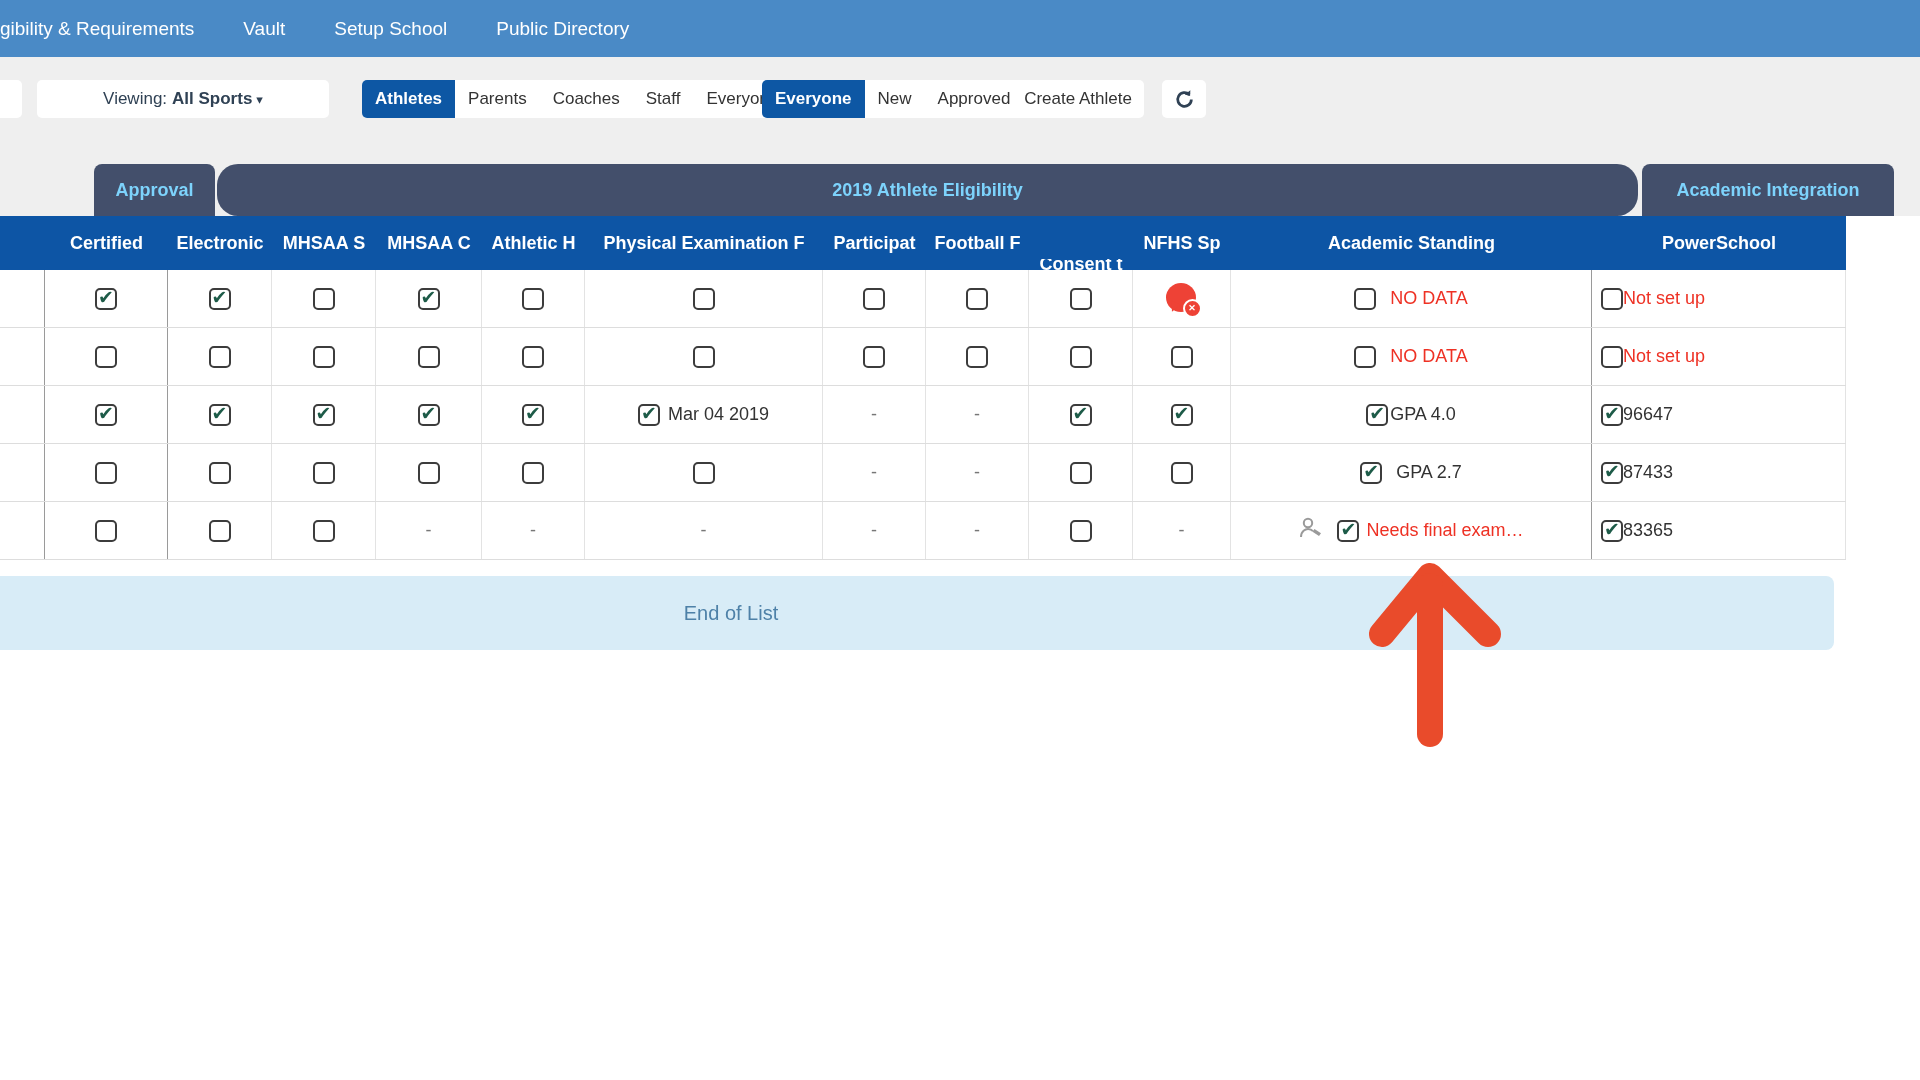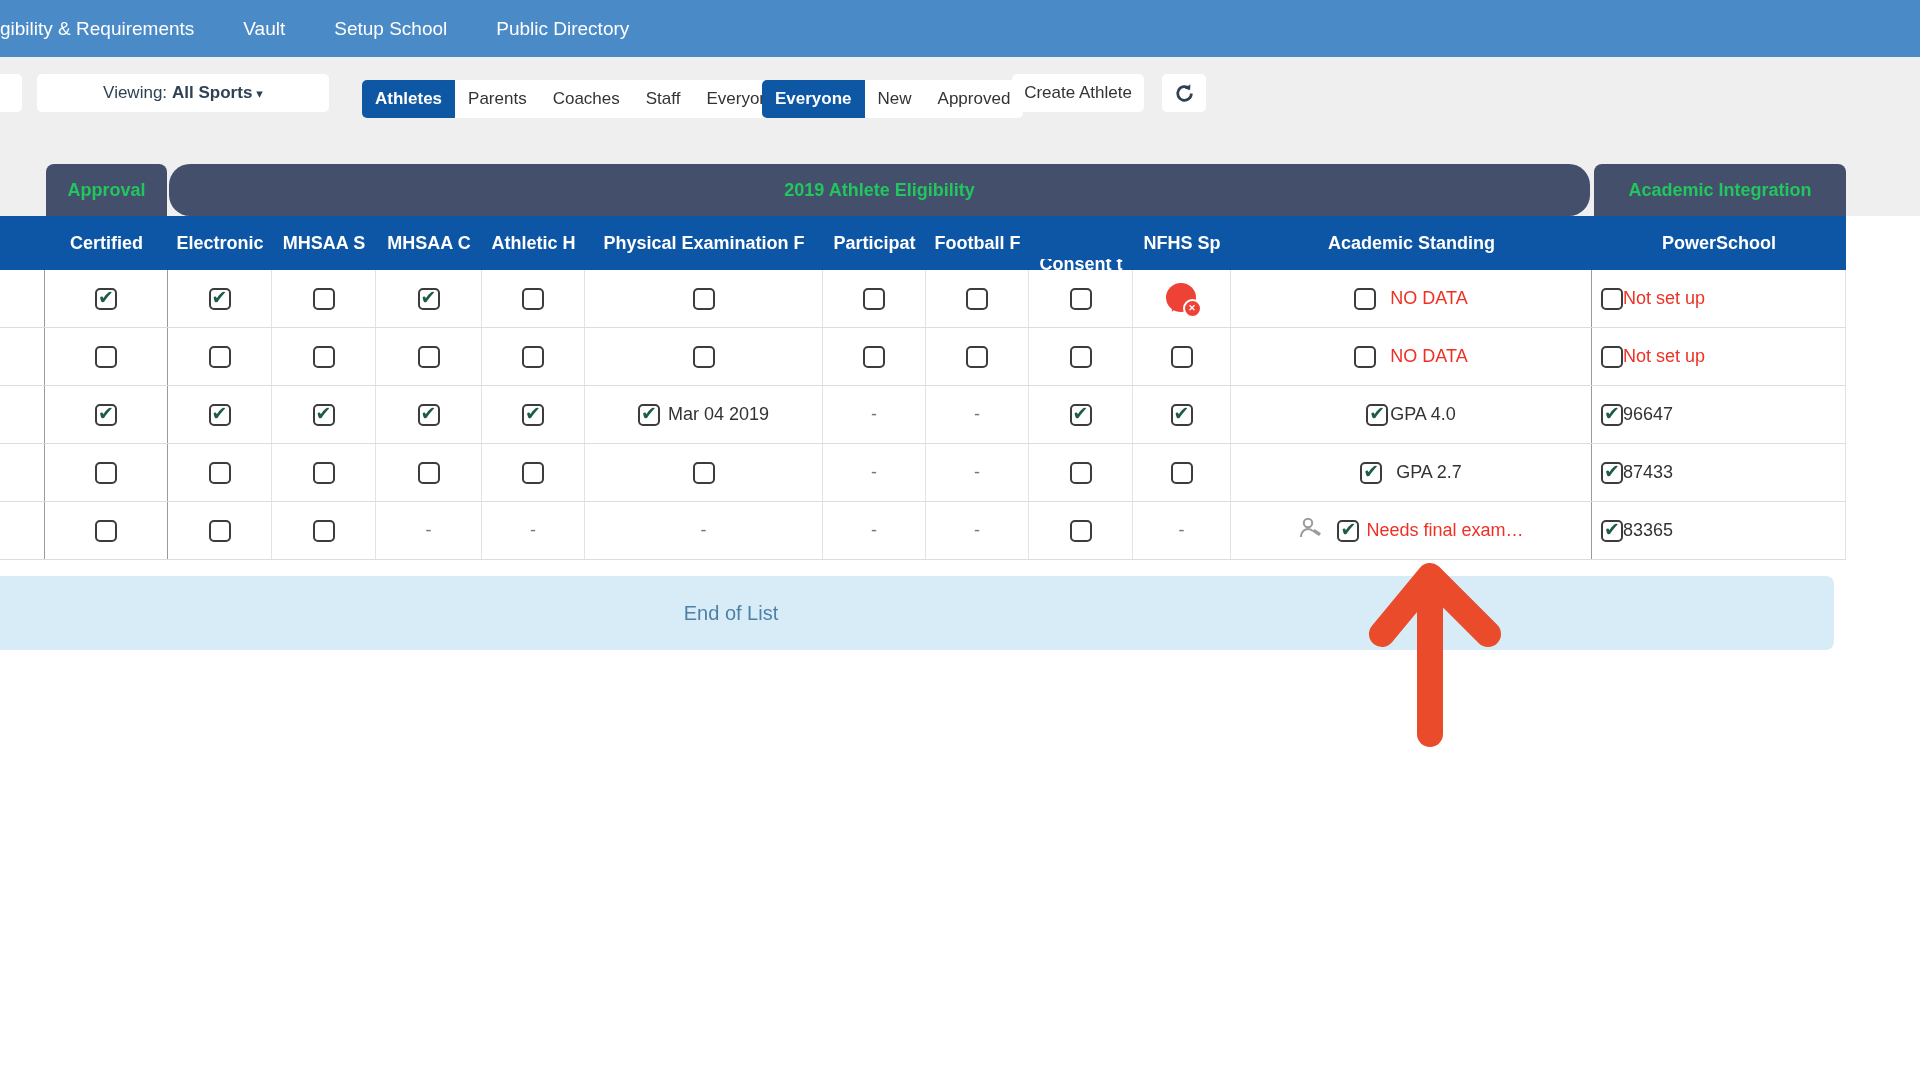--- a/index.html
+++ b/index.html
@@ -13,44 +13,44 @@
     background:#4A8AC6; display:flex; align-items:center; gap:49px;
     box-sizing:border-box;
   }
   .nav-item { color:#fff; font-size:19px; white-space:nowrap; cursor:default; }
 
   
   .gray-band { position:absolute; top:57px; left:0; width:1920px; height:159px; background:#EFEFEF; }
 
   
   .btn {
-    position:absolute; top:74px; height:38px; background:#fff; border-radius:5px;
+    position:absolute; top:80px; height:38px; background:#fff; border-radius:5px;
     display:flex; align-items:center; justify-content:center;
     font-size:17px; color:#2F4154; box-sizing:border-box; white-space:nowrap;
   }
   .btn-partial { left:-14px; width:36px; }
   .btn-viewing { left:37px; width:292px; }
   .btn-viewing b { margin-left:5px; }
   .caret { font-size:13px; margin-left:4px; color:#2F4154; }
   .seg-group {
     position:absolute; top:80px; height:38px; background:#fff; border-radius:5px;
     display:flex; overflow:hidden;
   }
   #role-group { left:362px; }
   #status-group { left:762px; }
   .seg { padding:0 13px; line-height:38px; font-size:17px; color:#333; }
   .seg.selected { background:#0D57A4; color:#fff; font-weight:bold; }
   .btn-create { left:1012px; width:132px; color:#333; }
   .btn-refresh { left:1162px; width:44px; }
 
   
   .tab {
-    position:absolute; top:164px; height:52px; background:#434F6B; color:#22c55e;
+    position:absolute; top:164px; height:52px; background:#434F6B; color:#7dd3fc;
     font-weight:bold; font-size:18px; display:flex; align-items:center; justify-content:center;
-    border-radius:8px 8px 0 0; box-sizing:border-box; white-space:nowrap;
+    border-radius:8px 8px 0 0; box-sizing:border-box; white-space:nowrap;margin-left:48px;
   }
   #tab-approval   { left:46px;   width:121px; }
   #tab-eligibility{ left:169px;  width:1421px;border-radius:21px; }
   #tab-academic   { left:1594px; width:252px; }
 
   
   .thead {
     position:absolute; top:216px; left:0; width:1846px; height:54px;
     background:#0D55A5; display:flex;
   }

